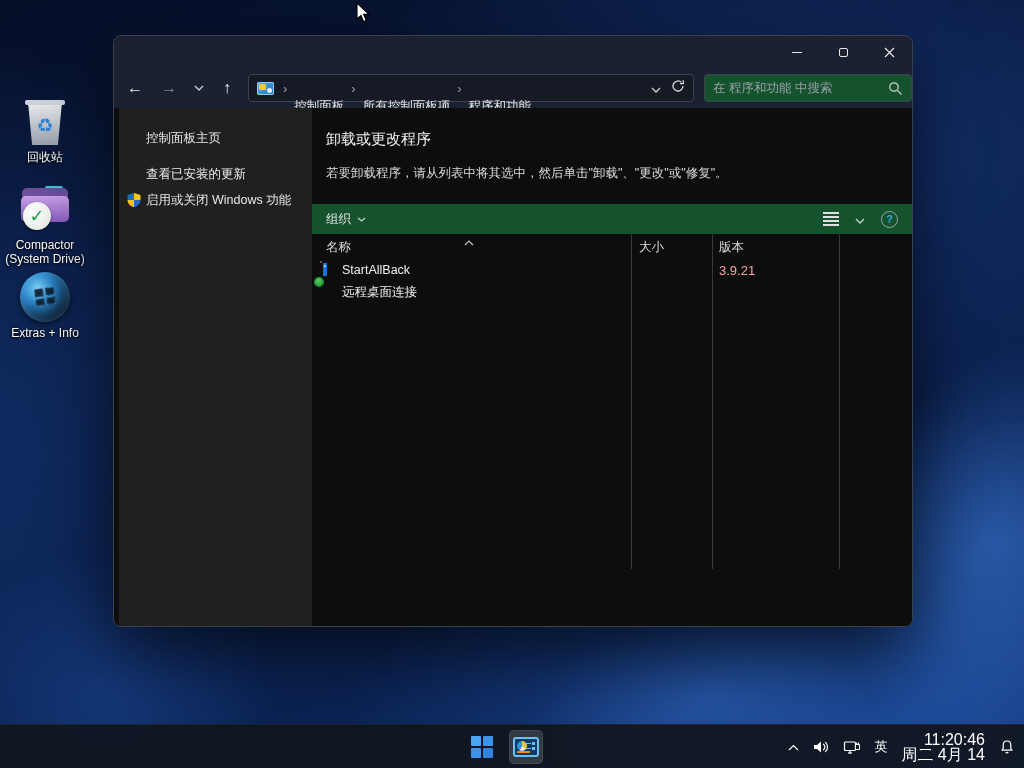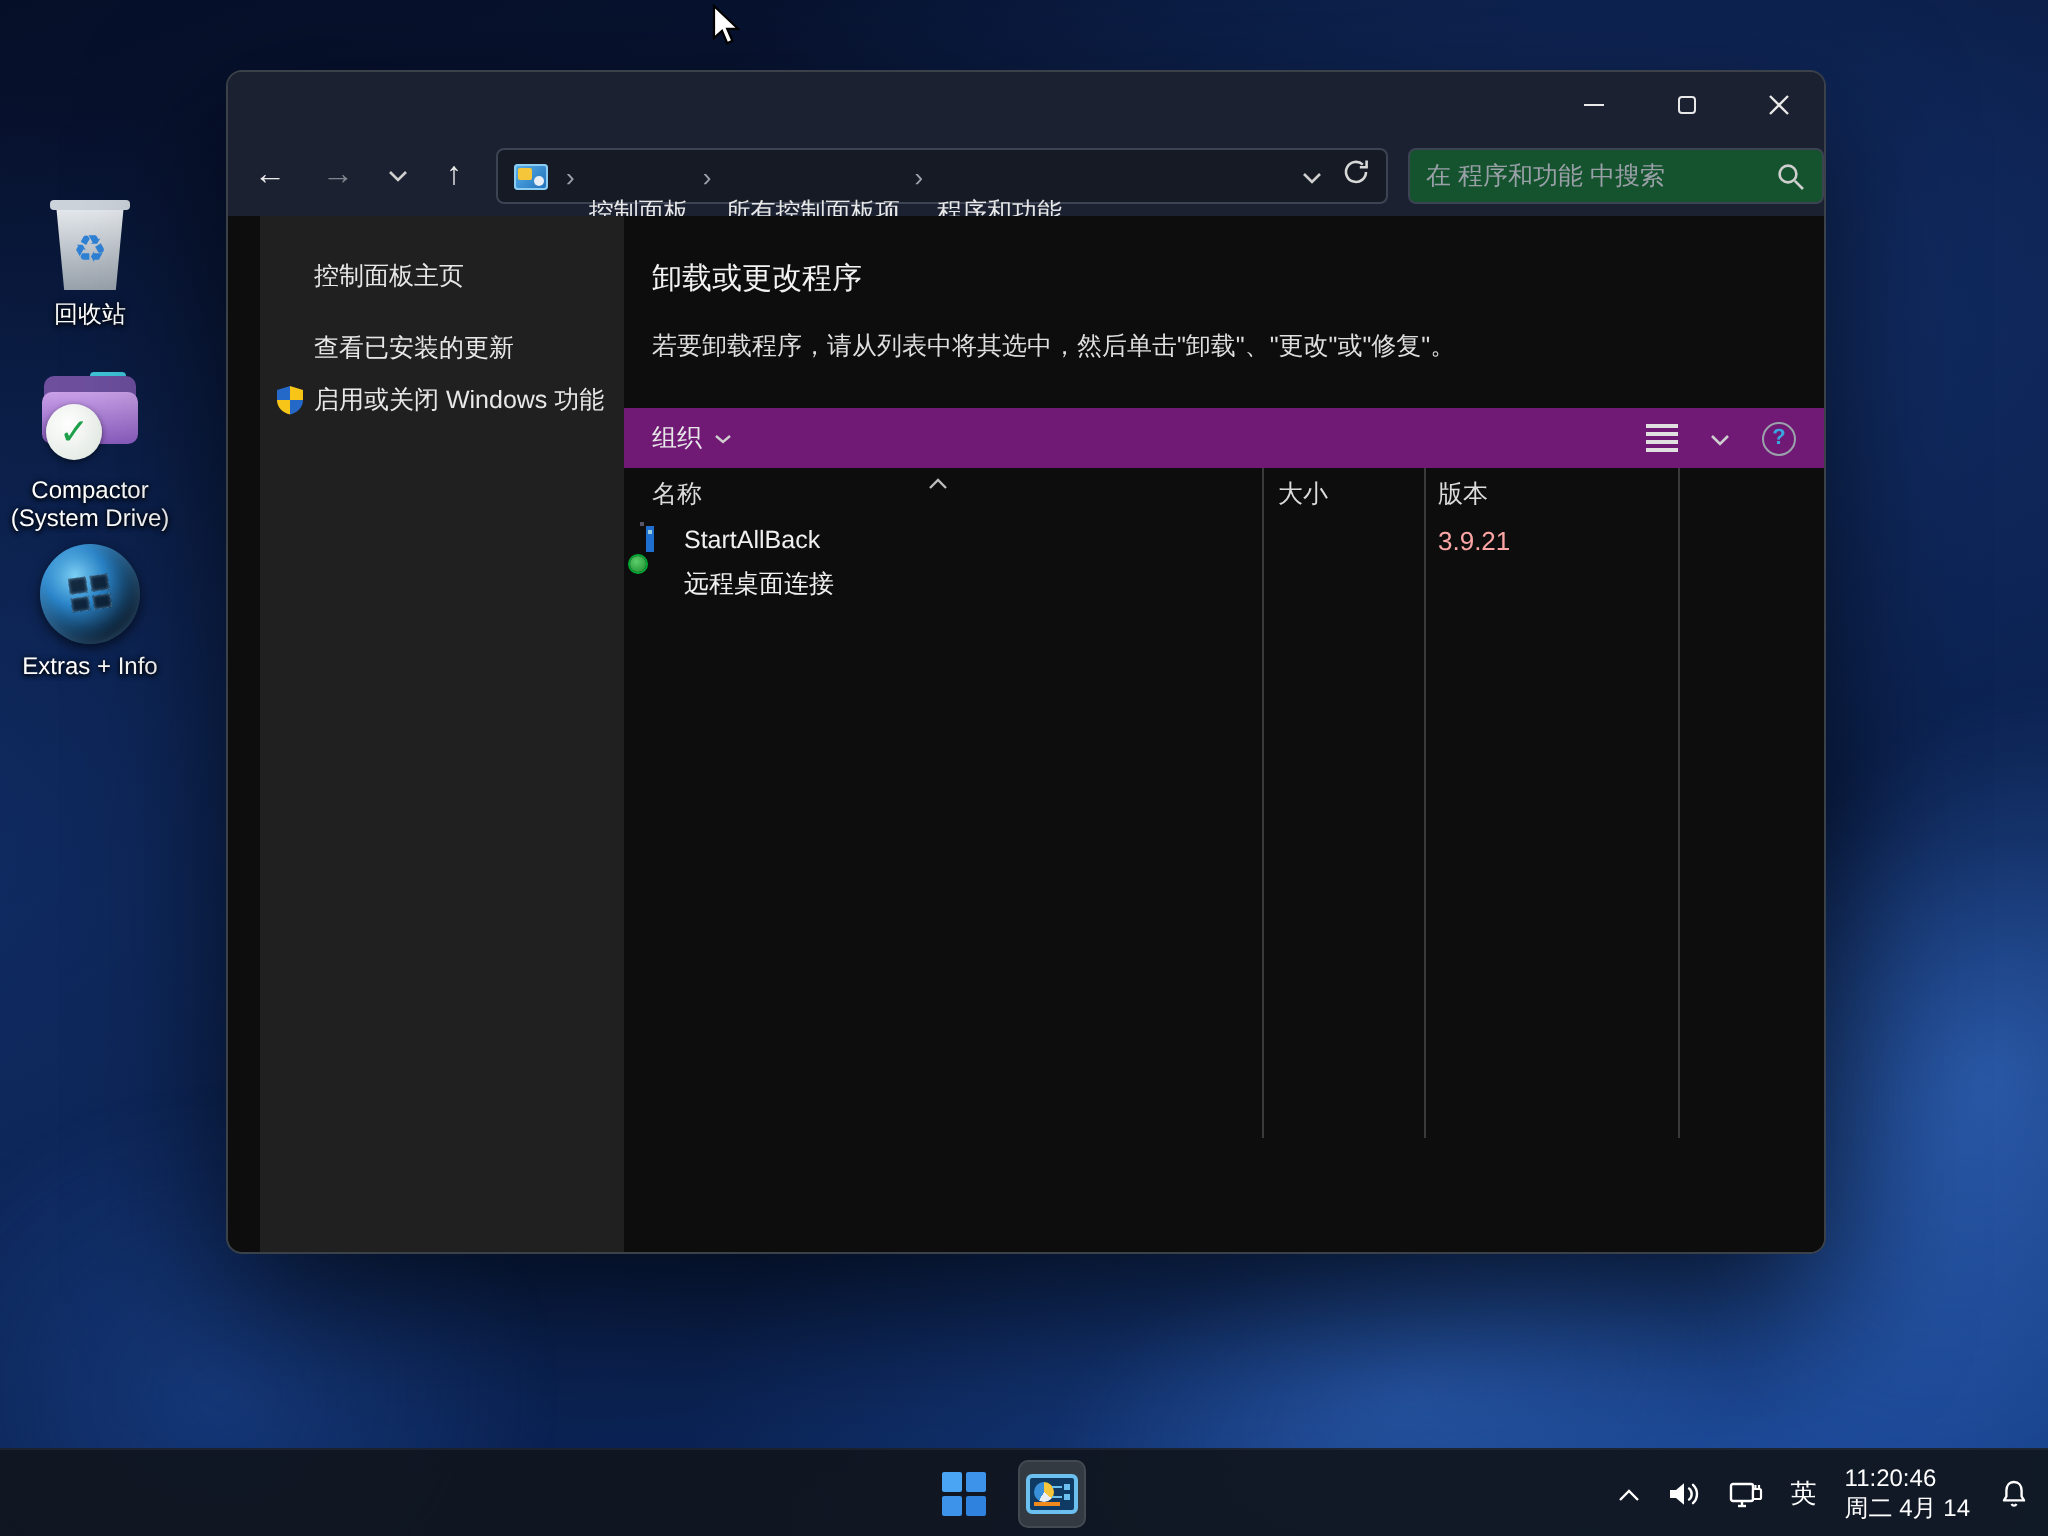--- a/index.html
+++ b/index.html
@@ -81,29 +81,29 @@
   .crumb-sep { color:#9aa0a8; font-size:13px; padding:0 3px; }
   .addr-right { position:absolute; right:4px; top:0; height:26px; display:flex; align-items:center; gap:10px; padding-right:4px; }
   .searchbox { position:relative; margin-left:10px; width:208px; height:28px; background:#14532d;
     border:1px solid #3c4454; border-radius:4px; display:flex; align-items:center; }
   .searchbox input { flex:1; background:transparent; border:none; outline:none; color:#e8e8e8;
     font-size:12.5px; padding:0 8px; font-family:inherit; }
   .searchbox input::placeholder { color:#9aa0a8; }
   .search-icon { margin-right:8px; display:flex; }
 
   .winbody { position:absolute; left:0; top:72px; right:0; bottom:0; }
-  .sidebar { position:absolute; left:16px; top:0; width:198px; bottom:0; background:#202020; }
+  .sidebar { position:absolute; left:5px; top:0; width:198px; bottom:0; background:#202020; }
   .side-item { position:absolute; left:27px; font-size:12.5px; color:#e8e8e8; white-space:nowrap; }
   .side-shield { position:absolute; left:7px; top:84px; }
 
   .main { position:absolute; left:198px; top:0; right:0; bottom:0; background:#0d0d0d; }
   .main-title { position:absolute; left:14px; top:22px; font-size:15px; color:#f2f2f2; }
   .main-sub { position:absolute; left:14px; top:57px; font-size:12.5px; color:#dedede; }
 
-  .toolbar { position:absolute; left:0; top:96px; right:0; height:30px; background:#701a75;
+  .toolbar { position:absolute; left:0; top:96px; right:0; height:30px; background:#14532d;
     display:flex; align-items:center; }
   .organize { display:flex; align-items:center; gap:6px; margin-left:14px; font-size:12.5px; color:#e8e8e8; }
   .tool-right { position:absolute; right:14px; display:flex; align-items:center; gap:16px; }
   .lines-icon { display:flex; flex-direction:column; gap:2.5px; }
   .lines-icon i { width:16px; height:1.6px; background:#e0e0e0; }
   .help-btn { width:17px; height:17px; border-radius:50%; border:1.5px solid #9aa3ab; color:#3ba7e0;
     font-size:11px; font-weight:bold; display:flex; align-items:center; justify-content:center; }
 
   .thead { position:absolute; left:0; top:126px; right:0; height:25px; }
   .th { position:absolute; top:5px; font-size:12.5px; color:#dcdcdc; }
@@ -153,21 +153,21 @@
     background:conic-gradient(#f5c53a 0 130deg, #e8eef4 130deg 210deg, #3a90d8 210deg 360deg); }
   .cpl-li { position:absolute; right:2px; width:3px; height:3px; background:#6cc0f0; }
   .cpl-li.a { top:3px; } .cpl-li.b { top:8px; }
   .cpl-ln { position:absolute; right:6px; width:5px; height:1px; background:#6cc0f0; }
   .cpl-ln.a { top:4px; } .cpl-ln.b { top:9px; }
   .cpl-bar { position:absolute; left:2px; bottom:2px; width:13px; height:2px; background:#f08a1e; }
 
   .tray { position:absolute; right:6px; top:0; height:44px; display:flex; align-items:center; gap:7px; }
   .tray-btn { display:flex; align-items:center; justify-content:center; padding:4px 3px; }
   .ime { font-size:13px; color:#fff; padding:0 3px; }
-  .clock { text-align:left; font-size:12px; line-height:15px; color:#fff; padding:0 4px; white-space:nowrap; }
+  .clock { text-align:right; font-size:16px; line-height:15px; color:#fff; padding:0 4px; white-space:nowrap; }
 
   
   .cursor { position:absolute; left:355px; top:2px; pointer-events:none; z-index:50; }
 </style>
 </head>
 <body>
 
 <div class="desktop">
   <div class="swirl s1"></div>
   <div class="swirl s2"></div>

